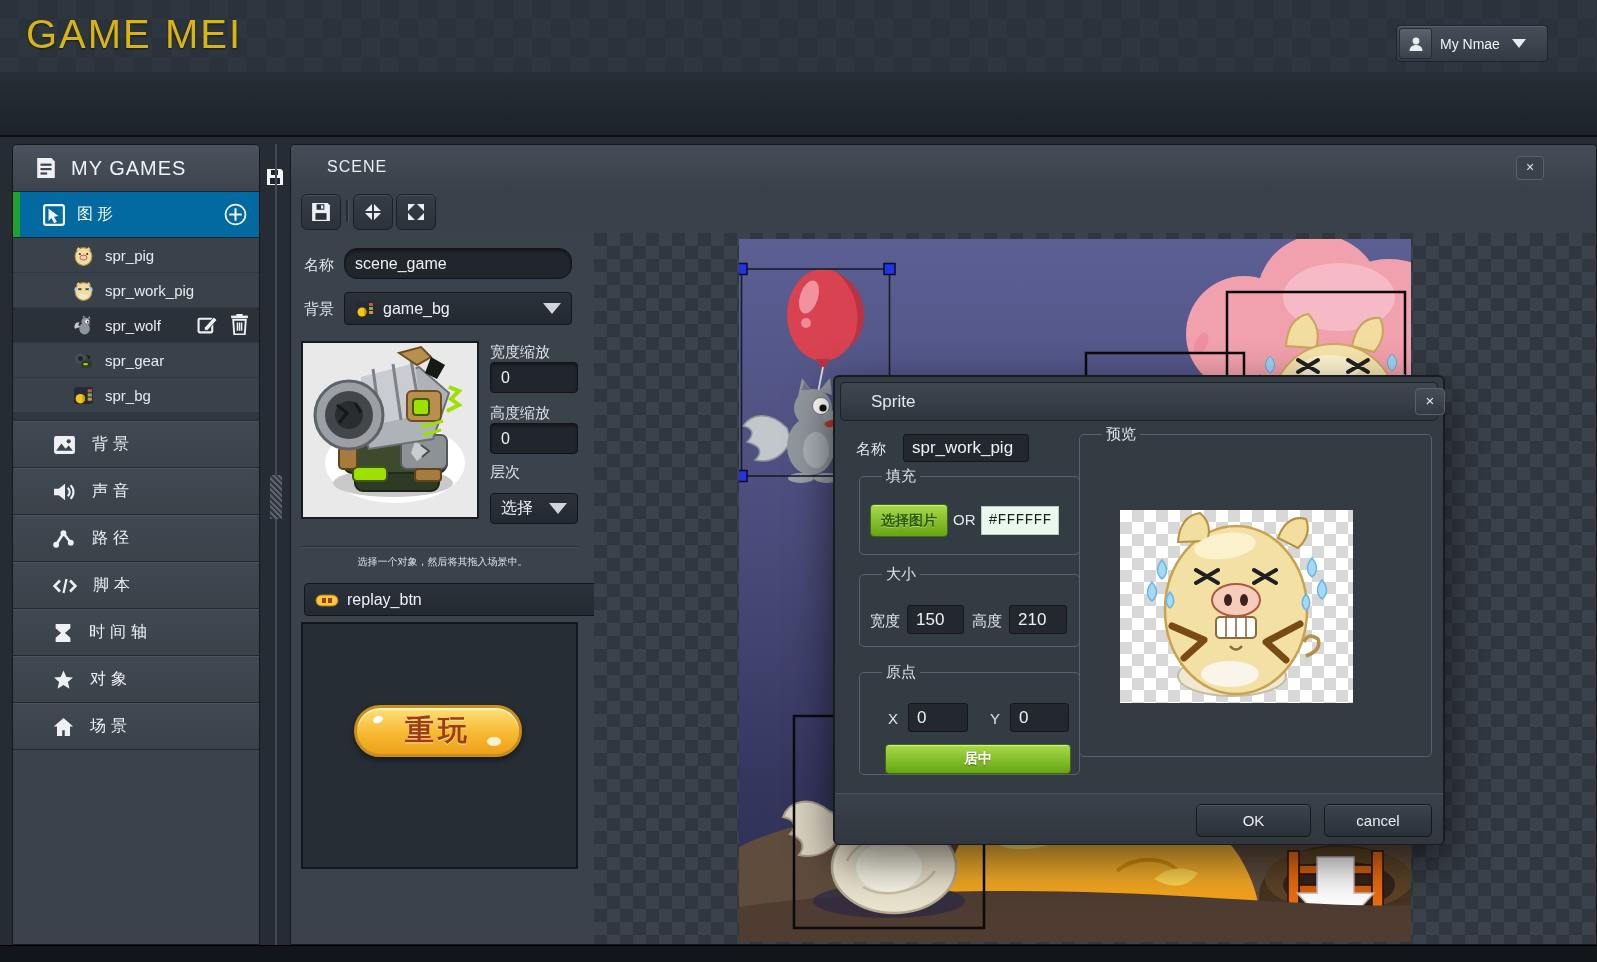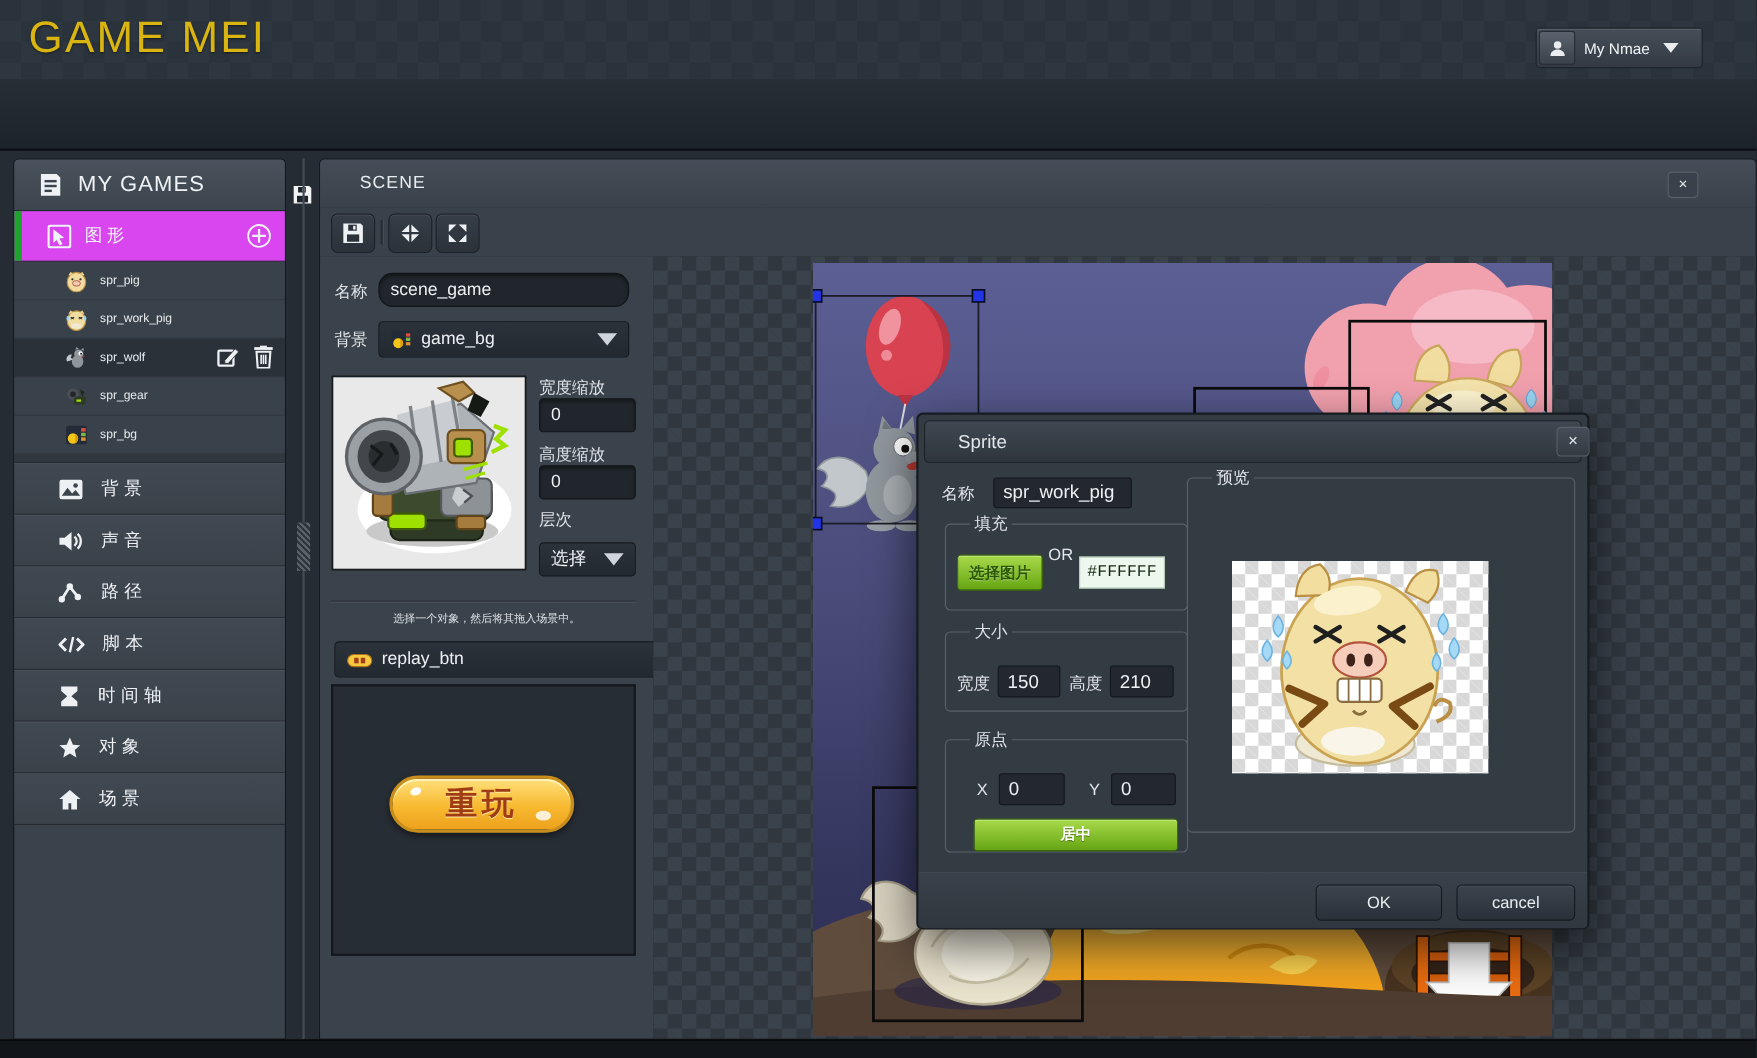--- a/index.html
+++ b/index.html
@@ -29,25 +29,25 @@
   .menu-item{position:absolute;top:88px;height:34px;display:flex;align-items:center;gap:9px;
     font-size:17px;font-weight:bold;color:#f2f4f6;text-shadow:0 1px 1px #000;cursor:pointer;}
   .menu-pill{background:#10161c;border:1px solid #3e4750;border-radius:18px;padding:0 18px;
     box-shadow:0 1px 0 rgba(255,255,255,.07), inset 0 2px 4px rgba(0,0,0,.6);top:86px;height:36px;}
 
   
   .sidebar{position:absolute;left:12px;top:144px;width:248px;height:801px;background:#3a424b;
     border:1px solid #14181d;border-radius:5px 5px 0 0;box-sizing:border-box;overflow:hidden;}
   .sb-header{height:46px;background:linear-gradient(#4a535d,#3c444d);border-bottom:1px solid #20262c;
     display:flex;align-items:center;gap:14px;padding-left:22px;font-size:20px;letter-spacing:1px;color:#eef2f5;}
-  .sb-graphics{position:relative;height:45px;background:#d946ef;border-bottom:1px solid #1d2329;
+  .sb-graphics{position:relative;height:45px;background:#0369a1;border-bottom:1px solid #1d2329;
     display:flex;align-items:center;gap:12px;padding-left:30px;font-size:16px;letter-spacing:4px;color:#f0f3f5;cursor:pointer;}
   .sb-graphics::before{content:"";position:absolute;left:0;top:0;bottom:0;width:7px;background:#1ea32c;}
   .plus-circle{position:absolute;right:12px;top:11px;}
-  .sprite-row{height:34px;display:flex;align-items:center;gap:11px;padding-left:46px;font-size:11px;
+  .sprite-row{height:34px;display:flex;align-items:center;gap:11px;padding-left:60px;font-size:15px;
     color:#e7ebee;border-bottom:1px solid #31383f;background:#39414a;cursor:pointer;position:relative;}
   .sprite-row.active{background:#2a3139;}
   .row-tools{position:absolute;right:10px;top:6px;display:flex;gap:12px;}
   .sb-gap{height:7px;background:#31373e;border-bottom:1px solid #262c32;}
   .sb-section{height:45px;background:linear-gradient(#404851,#3a424a);border-top:1px solid #4a525b;
     border-bottom:1px solid #23292f;display:flex;align-items:center;gap:16px;padding-left:40px;
     font-size:16px;letter-spacing:5px;color:#eef1f4;cursor:pointer;}
 
   
   .splitter{position:absolute;left:260px;top:144px;width:30px;height:801px;cursor:col-resize;}
@@ -622,21 +622,21 @@
       <span class="dlg-title">Sprite</span>
     </div>
     <span class="dlg-close">×</span>
 
     <span class="dlabel" style="left:21px;top:63px">名称</span>
     <input class="din" style="left: 68px; top: 57px; width: 126px; height: 28px;" value="spr_work_pig">
 
     <fieldset class="fs" style="left:22px;top:90px;width:221px;height:88px">
       <legend>填充</legend>
       <div class="green-btn" style="left:10px;top:18px;width:76px;height:31px">选择图片</div>
-      <span class="dlabel" style="left:93px;top:10px">OR</span>
+      <span class="dlabel" style="left:93px;top:25px">OR</span>
       <input class="color-in" style="left: 121px; top: 20px; width: 78px; height: 29px;" value="#FFFFFF">
     </fieldset>
 
     <fieldset class="fs" style="left:22px;top:188px;width:221px;height:82px">
       <legend>大小</legend>
       <span class="dlabel" style="left:10px;top:28px">宽度</span>
       <input class="din" style="left: 47px; top: 21px; width: 57px; height: 29px;" value="150">
       <span class="dlabel" style="left:112px;top:28px">高度</span>
       <input class="din" style="left: 149px; top: 21px; width: 58px; height: 29px;" value="210">
     </fieldset>

